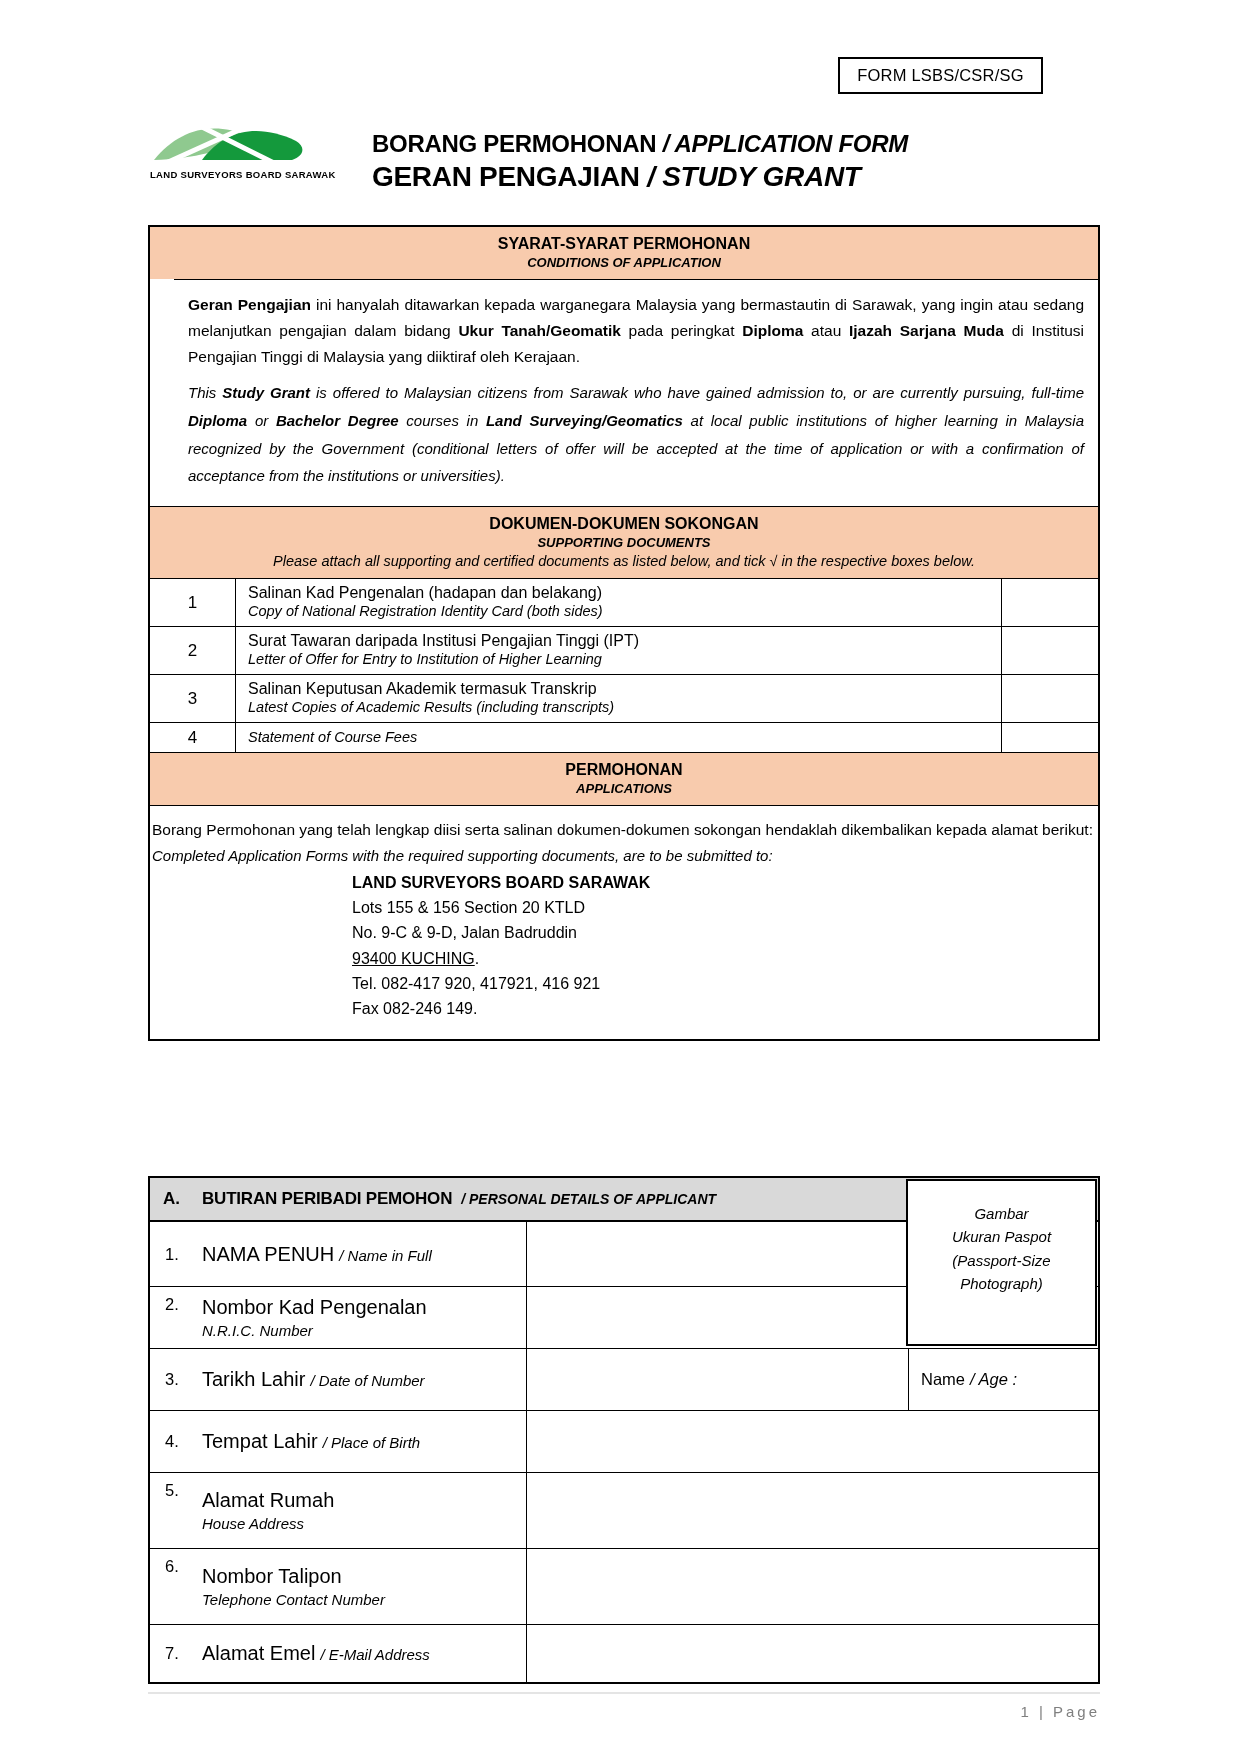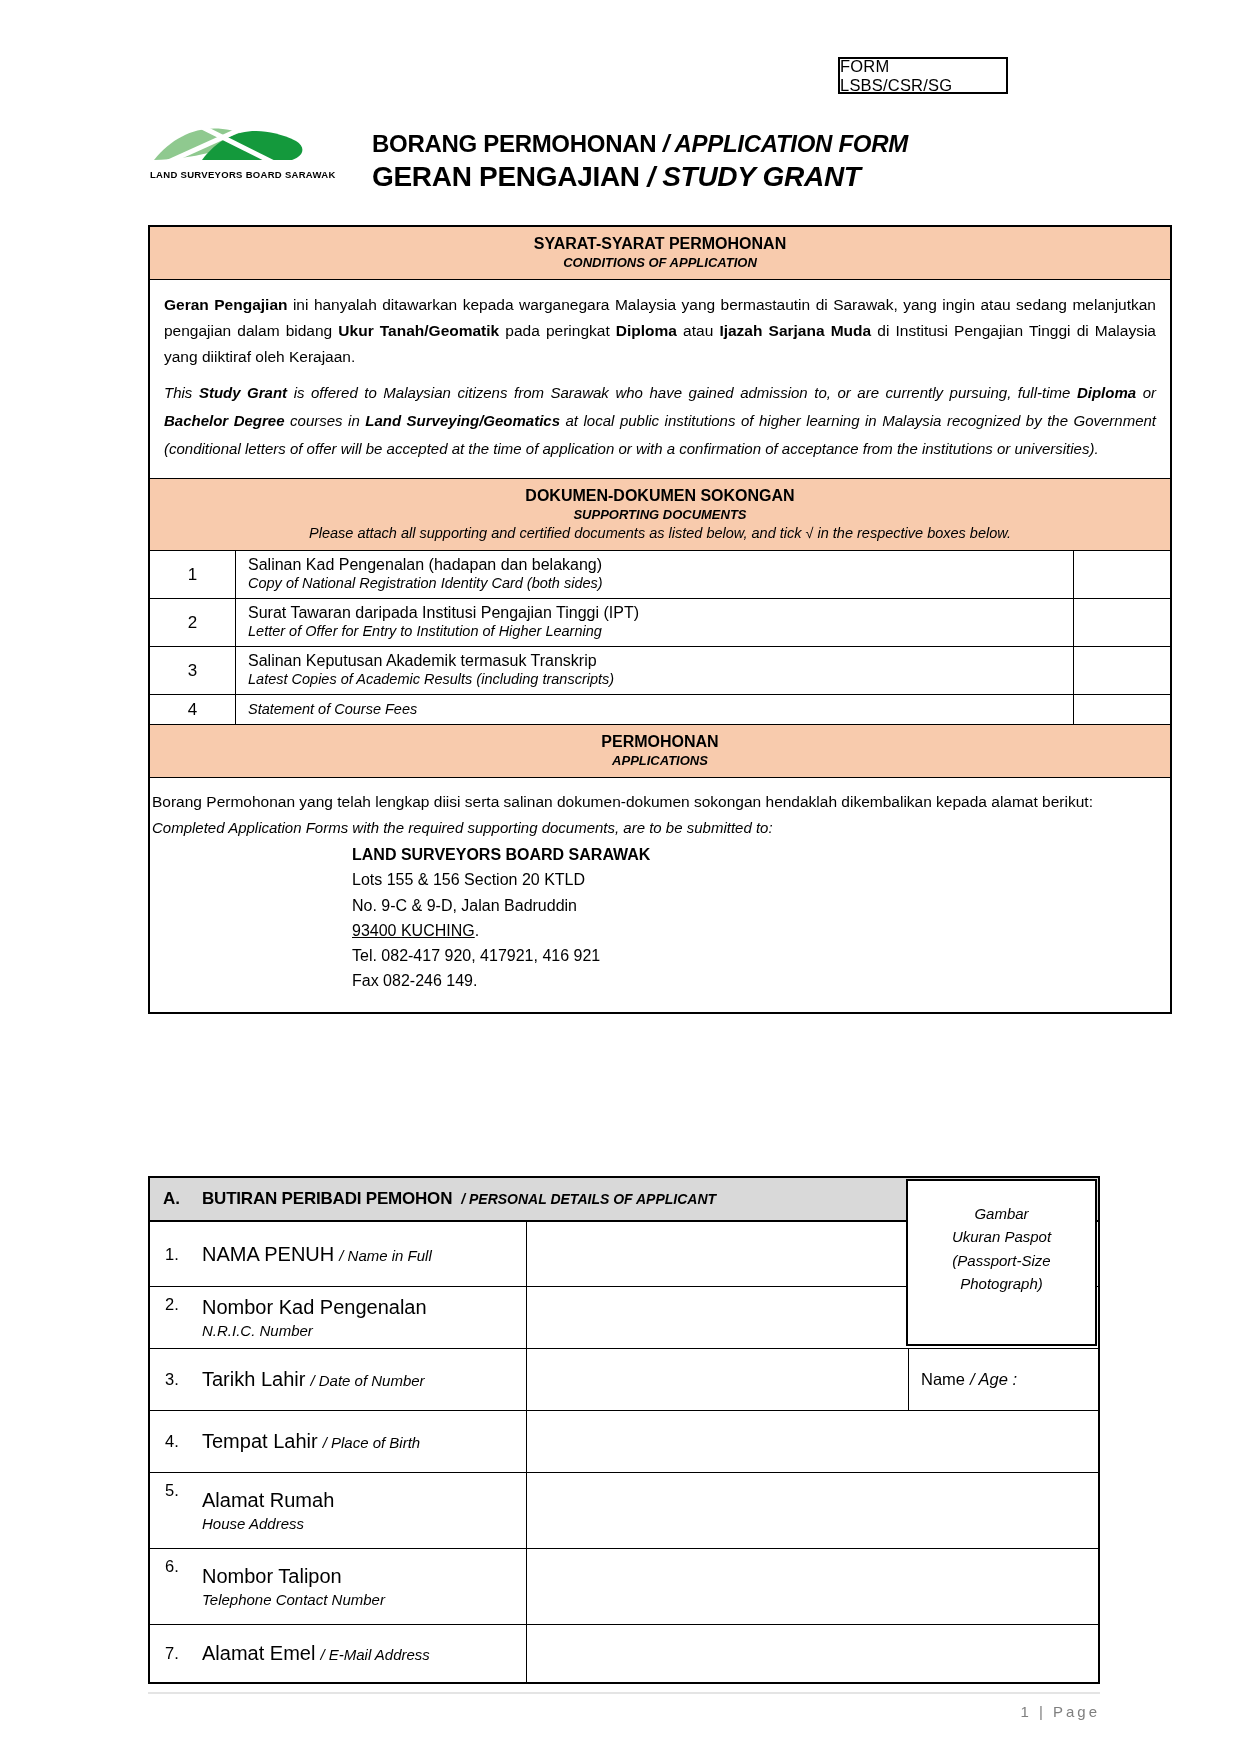--- a/index.html
+++ b/index.html
@@ -7,55 +7,55 @@
   .page {
     position:relative; width:1241px; height:1754px; margin:0 auto;
     background:#fff; color:#000;
     font-family:"Liberation Sans","DejaVu Sans",sans-serif;
     overflow:hidden;
   }
   .it { font-style:italic; }
 
   
   .form-code-box {
-    position:absolute; left:838px; top:57px; width:170px; height:37px;
+    position:absolute; left:838px; top:57px; width:205px; height:37px;
     border:2px solid #000; display:flex; align-items:center; justify-content:center;
     font-size:16.5px; letter-spacing:.2px;
   }
 
   
   .logo { position:absolute; left:150px; top:116px; width:170px; text-align:center; }
   .logo svg { display:block; }
   .hill-light { fill:var(--logo-light-green,#8FC98F); }
   .hill-dark  { fill:var(--logo-dark-green,#14993C); }
   .logo-text { font-size:9.5px; font-weight:bold; white-space:nowrap; letter-spacing:.3px; margin-top:1px; }
 
   
   .titles { position:absolute; left:372px; top:130px; white-space:nowrap; }
   .title-line1 { font-size:24px; font-weight:bold; letter-spacing:-.3px; }
   .title-line2 { font-size:28px; font-weight:bold; letter-spacing:-.3px; margin-top:3px; }
   .titles .en { font-style:italic; }
 
   
   .main-table {
-    position:absolute; left:148px; top:225px; width:1024px;
+    position:absolute; left:148px; top:225px; width:952px;
     border:2px solid #000;
   }
   .main-table > div { border-top:1.5px solid #000; }
   .main-table > div:first-child { border-top:none; }
 
   .band {
     background:var(--peach,#F8CBAD); text-align:center; padding:8px 10px 9px;
   }
   .band .h-ms { font-size:16px; font-weight:bold; }
   .band .h-en { font-size:13px; font-weight:bold; font-style:italic; margin-top:2px; }
   .band .inst-ms { font-size:15.5px; margin-top:6px; }
   .band .inst-en { font-size:14.5px; font-style:italic; margin-top:3px; }
 
-  .cond-body { padding:12px 14px 16px; }
+  .cond-body { padding:12px 14px 16px;margin-left:24px; }
   .para-ms { font-size:15.5px; line-height:1.68; text-align:justify; }
   .para-en { font-size:15px; font-style:italic; line-height:1.85; text-align:justify; margin-top:9px; }
 
   .doc-row { display:grid; grid-template-columns:86px 1fr 97px; border-top:1px solid #000; }
   .doc-row:first-child { border-top:none; }
   .doc-no   { border-right:1px solid #000; display:flex; align-items:center; justify-content:center; font-size:17px; }
   .doc-text { padding:5px 12px 7px; }
   .doc-ms { font-size:16px; }
   .doc-en { font-size:14.5px; font-style:italic; margin-top:1px; }
   .doc-tick { border-left:1px solid #000; }

